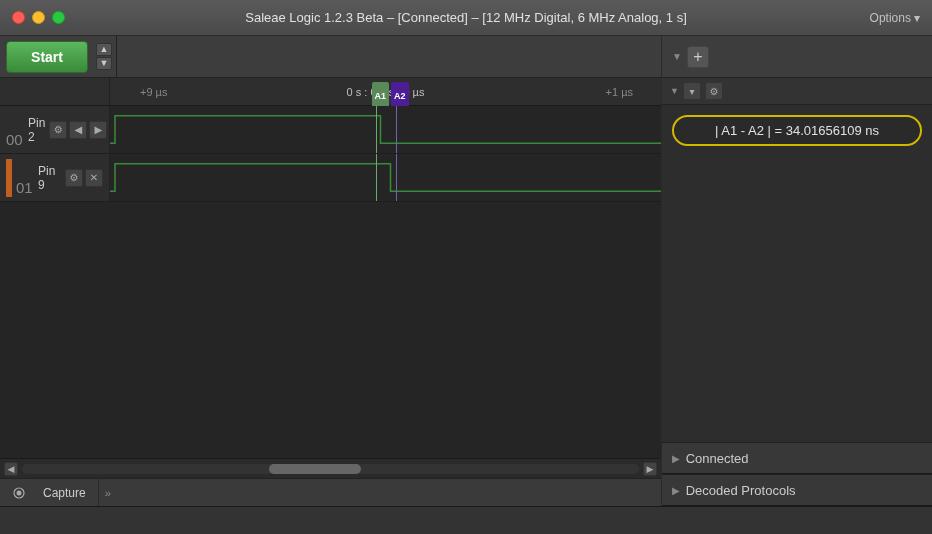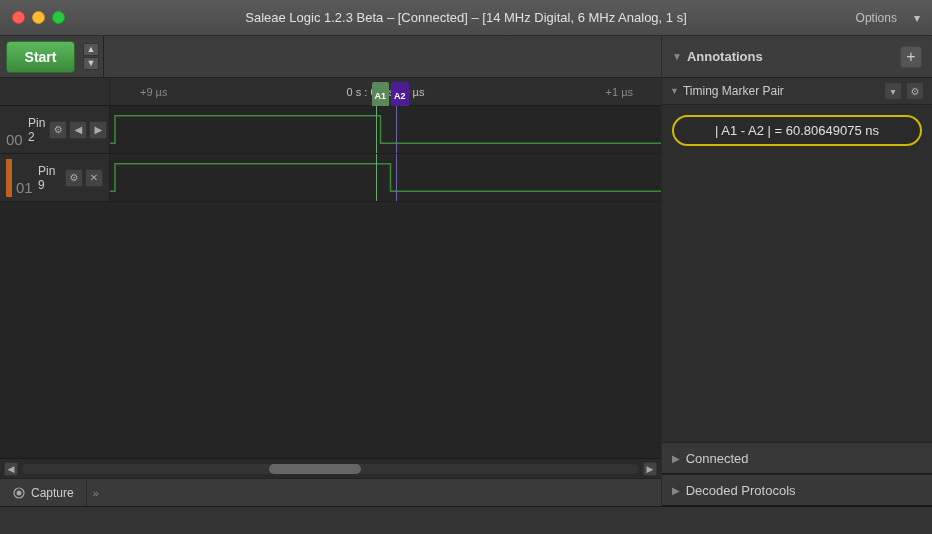--- a/index.html
+++ b/index.html
@@ -47,21 +47,21 @@
     .options-btn {
       position: absolute;
       right: 12px;
       background: none;
       border: none;
       color: #c0c0c0;
       font-size: 12px;
       cursor: pointer;
       display: flex;
       align-items: center;
-      gap: 17px;
+      gap: 3px;
     }
 
     
     .main-layout {
       display: flex;
       height: calc(534px - 36px - 28px);
     }
 
     
     .left-panel {
@@ -73,21 +73,21 @@
 
     
     .toolbar {
       height: 42px;
       background: #3d3d3d;
       display: flex;
       align-items: center;
       border-bottom: 1px solid #222;
     }
     .start-btn-wrap {
-      width: 104px;
+      width: 117px;
       display: flex;
       align-items: center;
       height: 100%;
       border-right: 1px solid #222;
     }
     .start-btn {
       flex: 1;
       height: 32px;
       margin: 4px 4px 4px 6px;
       background: linear-gradient(to bottom, #5cb85c, #3a8a3a);
@@ -286,21 +286,21 @@
     .bottom-bar {
       height: 28px;
       background: #3a3a3a;
       display: flex;
       align-items: center;
       border-top: 1px solid #222;
     }
     .capture-btn {
       display: flex;
       align-items: center;
-      gap: 5px;
+      gap: 17px;
       padding: 0 12px;
       height: 100%;
       border-right: 1px solid #2a2a2a;
       cursor: pointer;
       color: #ccc;
     }
     .capture-icon {
       width: 14px;
       height: 14px;
     }
@@ -448,21 +448,21 @@
   </style>
 </head>
 <body>
 
 <div class="title-bar">
   <div class="title-bar-buttons">
     <span class="traffic-light tl-close"></span>
     <span class="traffic-light tl-min"></span>
     <span class="traffic-light tl-max"></span>
   </div>
-  <span class="title-text">Saleae Logic 1.2.3 Beta – [Connected] – [14 MHz Digital, 6 MHz Analog, 1 s]</span>
+  <span class="title-text">Saleae Logic 1.2.3 Beta – [Connected] – [12 MHz Digital, 6 MHz Analog, 1 s]</span>
   <button class="options-btn">
     <span>Options</span>
     <span>▾</span>
   </button>
 </div>
 
 <div class="main-layout">
 
   <div class="left-panel">
 
@@ -552,32 +552,30 @@
       </div>
       <span class="double-arrow">»</span>
     </div>
 
   </div>
 
   <div class="right-panel">
 
     <div class="panel-header">
       <span class="panel-header-triangle">▼</span>
-      <span class="panel-header-title">Annotations</span>
       <div class="panel-add-btn">+</div>
     </div>
 
     <div class="annotation-item">
       <span class="annot-triangle">▼</span>
-      <span class="annot-name">Timing Marker Pair</span>
       <div class="annot-dropdown">▾</div>
       <div class="annot-gear">⚙</div>
     </div>
 
-    <div class="timing-result">| A1 - A2 | = 60.80649075 ns</div>
+    <div class="timing-result">| A1 - A2 | = 34.01656109 ns</div>
 
 
     <div class="panel-content"></div>
 
     <div class="section-header">
       <span class="section-triangle">▶</span>
       <span class="section-title">Connected</span>
     </div>
 
     <div class="section-header">

